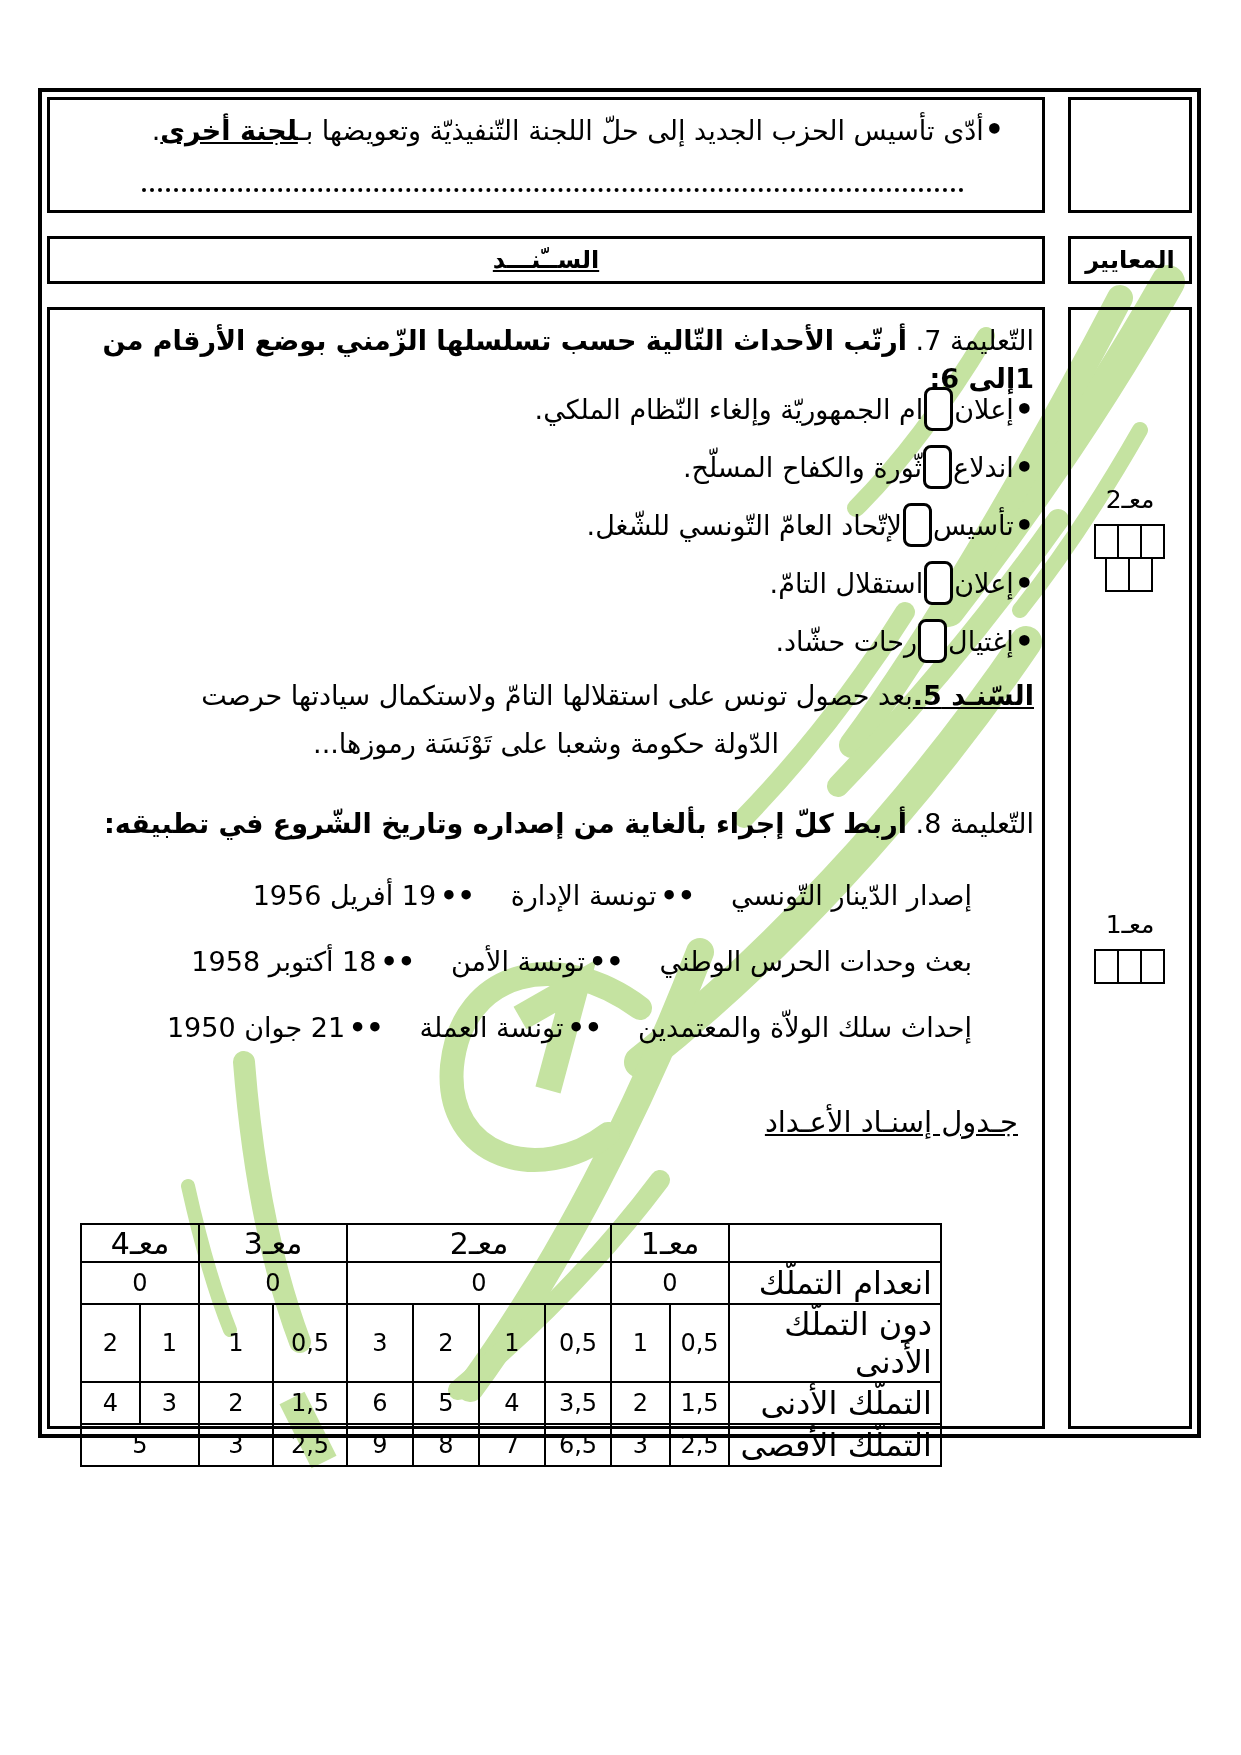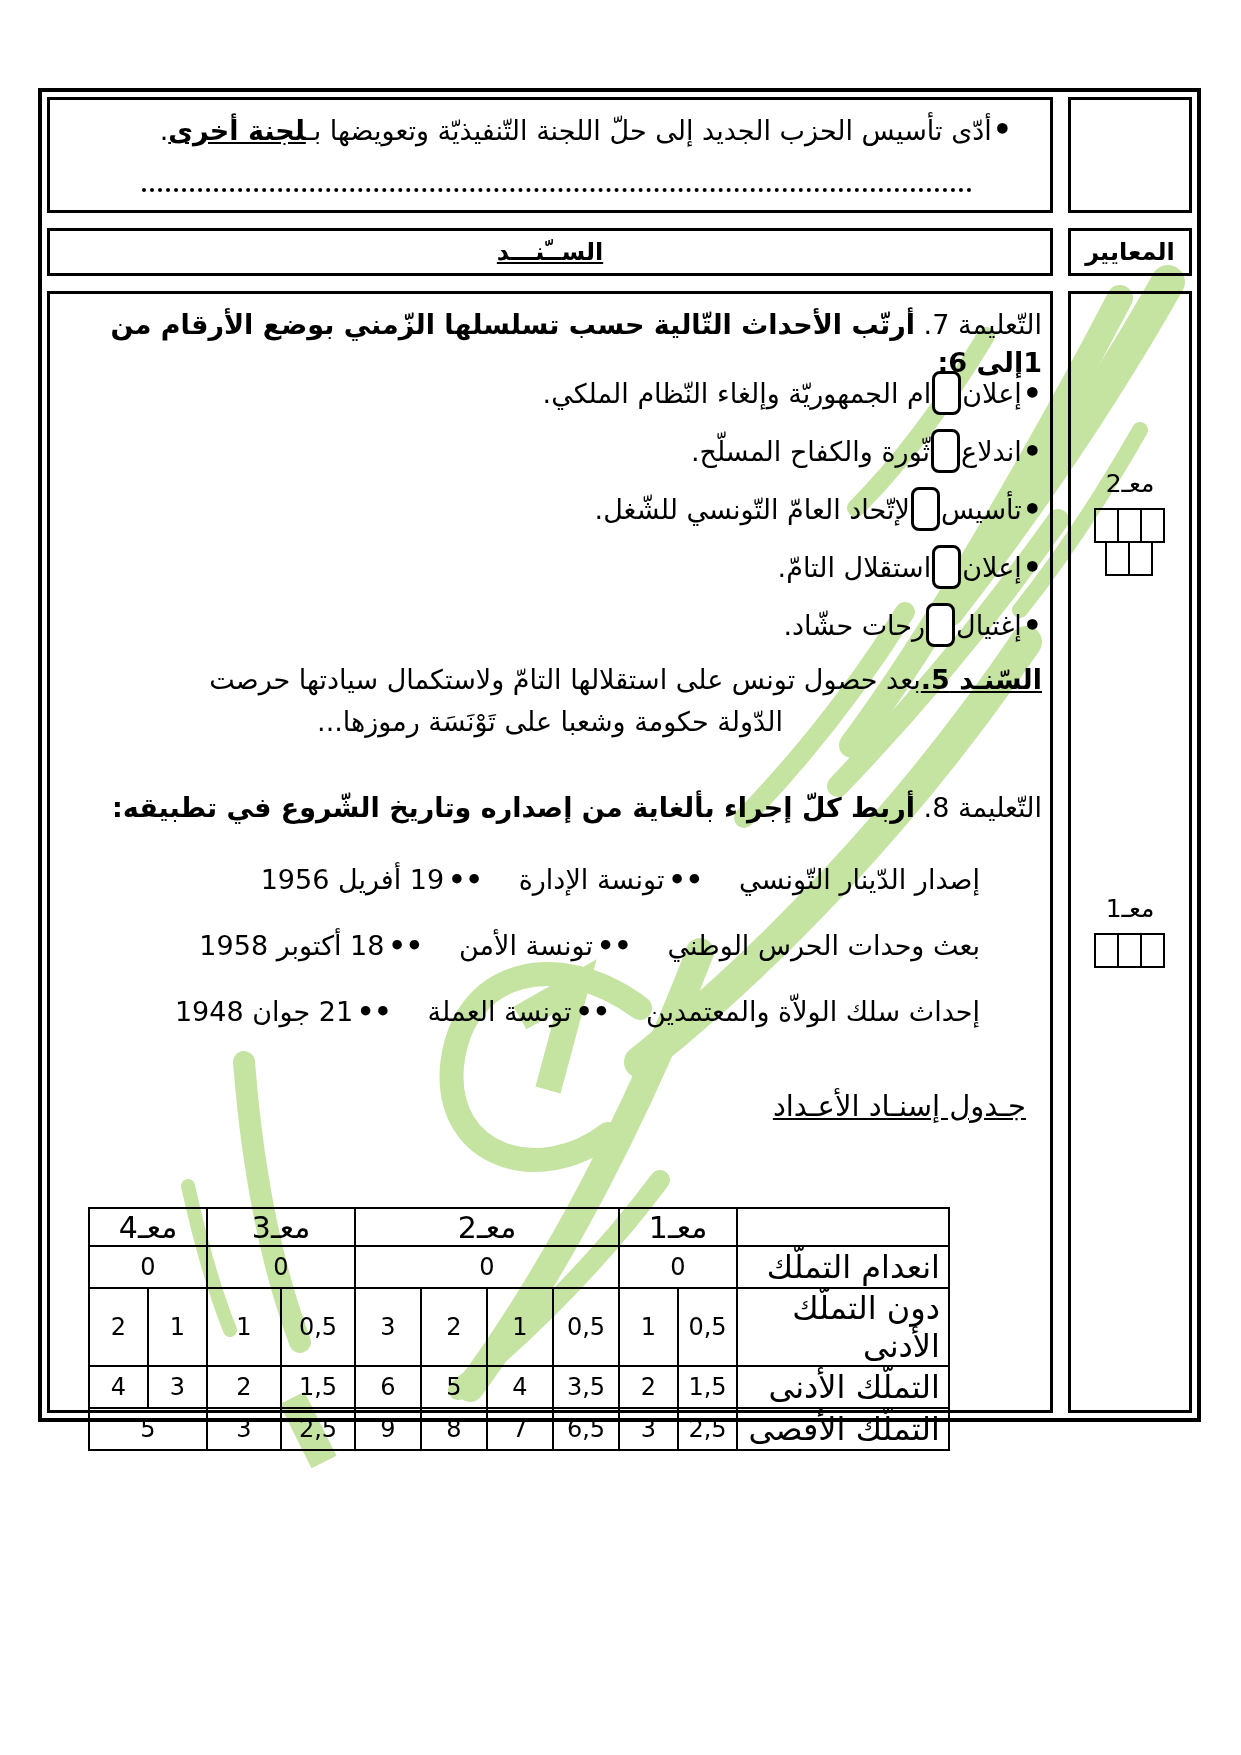--- a/index.html
+++ b/index.html
@@ -13,21 +13,21 @@
     direction:rtl;
   }
   .watermark{position:absolute;top:0;left:0;z-index:0;}
   .frame{
     position:absolute;top:88px;left:38px;width:1163px;
     border:4px solid #000;
     padding:5px;
     display:grid;
     grid-template-columns:124px 1fr;
     grid-template-rows:116px 48px 1122px;
-    gap:15px;
+    gap:23px;
     z-index:1;
     background:transparent;
     box-sizing:border-box;
   }
   .cell{border:3px solid #000;background:transparent;position:relative;box-sizing:border-box;}
   .hdr{display:flex;align-items:center;justify-content:center;font-size:24px;font-weight:700;}
   .u{text-decoration:underline;}
   .b{font-weight:700;}
 
   
@@ -43,21 +43,21 @@
   .items{top:70px;}
   .item{height:58px;display:flex;align-items:center;}
   .bullet{font-weight:700;font-size:30px;margin-left:1px;}
   .ansbox{
     display:inline-block;width:23px;height:38px;
     border:3px solid #000;border-radius:8px;background:#fff;
     margin:0 1px;flex:0 0 auto;
   }
   .sanad5{top:365px;text-align:right;line-height:1.55;}
   .sanad5 .lbl{font-weight:700;text-decoration:underline;}
-  .sanad5 .l2{text-align:center;}
+  .sanad5 .l2{text-align:center;margin-top:6px;}
   .mrows{top:552px;}
   .mrow{height:66px;display:flex;align-items:center;gap:36px;padding-right:62px;}
   .dots{font-weight:700;letter-spacing:1px;margin-left:4px;}
   .gtitle{top:795px;right:24px;text-align:right;font-size:29px;font-weight:400;text-decoration:underline;}
 
   
   .gtable-wrap{top:913px;right:100px;left:auto;width:862px;}
   table.gt{border-collapse:collapse;width:862px;table-layout:fixed;}
   table.gt td{border:2px solid #000;text-align:center;font-size:24px;height:40px;padding:0 4px;overflow:hidden;}
   table.gt tr.ghead td{height:36px;font-size:30px;}
@@ -193,21 +193,21 @@
           <span><span class="dots">••</span><span>19 أفريل 1956</span></span>
         </div>
         <div class="mrow">
           <span>بعث وحدات الحرس الوطني</span>
           <span><span class="dots">••</span><span>تونسة الأمن</span></span>
           <span><span class="dots">••</span><span>18 أكتوبر 1958</span></span>
         </div>
         <div class="mrow">
           <span>إحداث سلك الولاّة والمعتمدين</span>
           <span><span class="dots">••</span><span>تونسة العملة</span></span>
-          <span><span class="dots">••</span><span>21 جوان 1948</span></span>
+          <span><span class="dots">••</span><span>21 جوان 1950</span></span>
         </div>
       </div>
 
       <div class="abs gtitle">جـدول إسنـاد الأعـداد</div>
 
       <div class="abs gtable-wrap">
         <table class="gt" dir="rtl">
           <colgroup>
             <col style="width:212px">
               <col style="width:59px">

